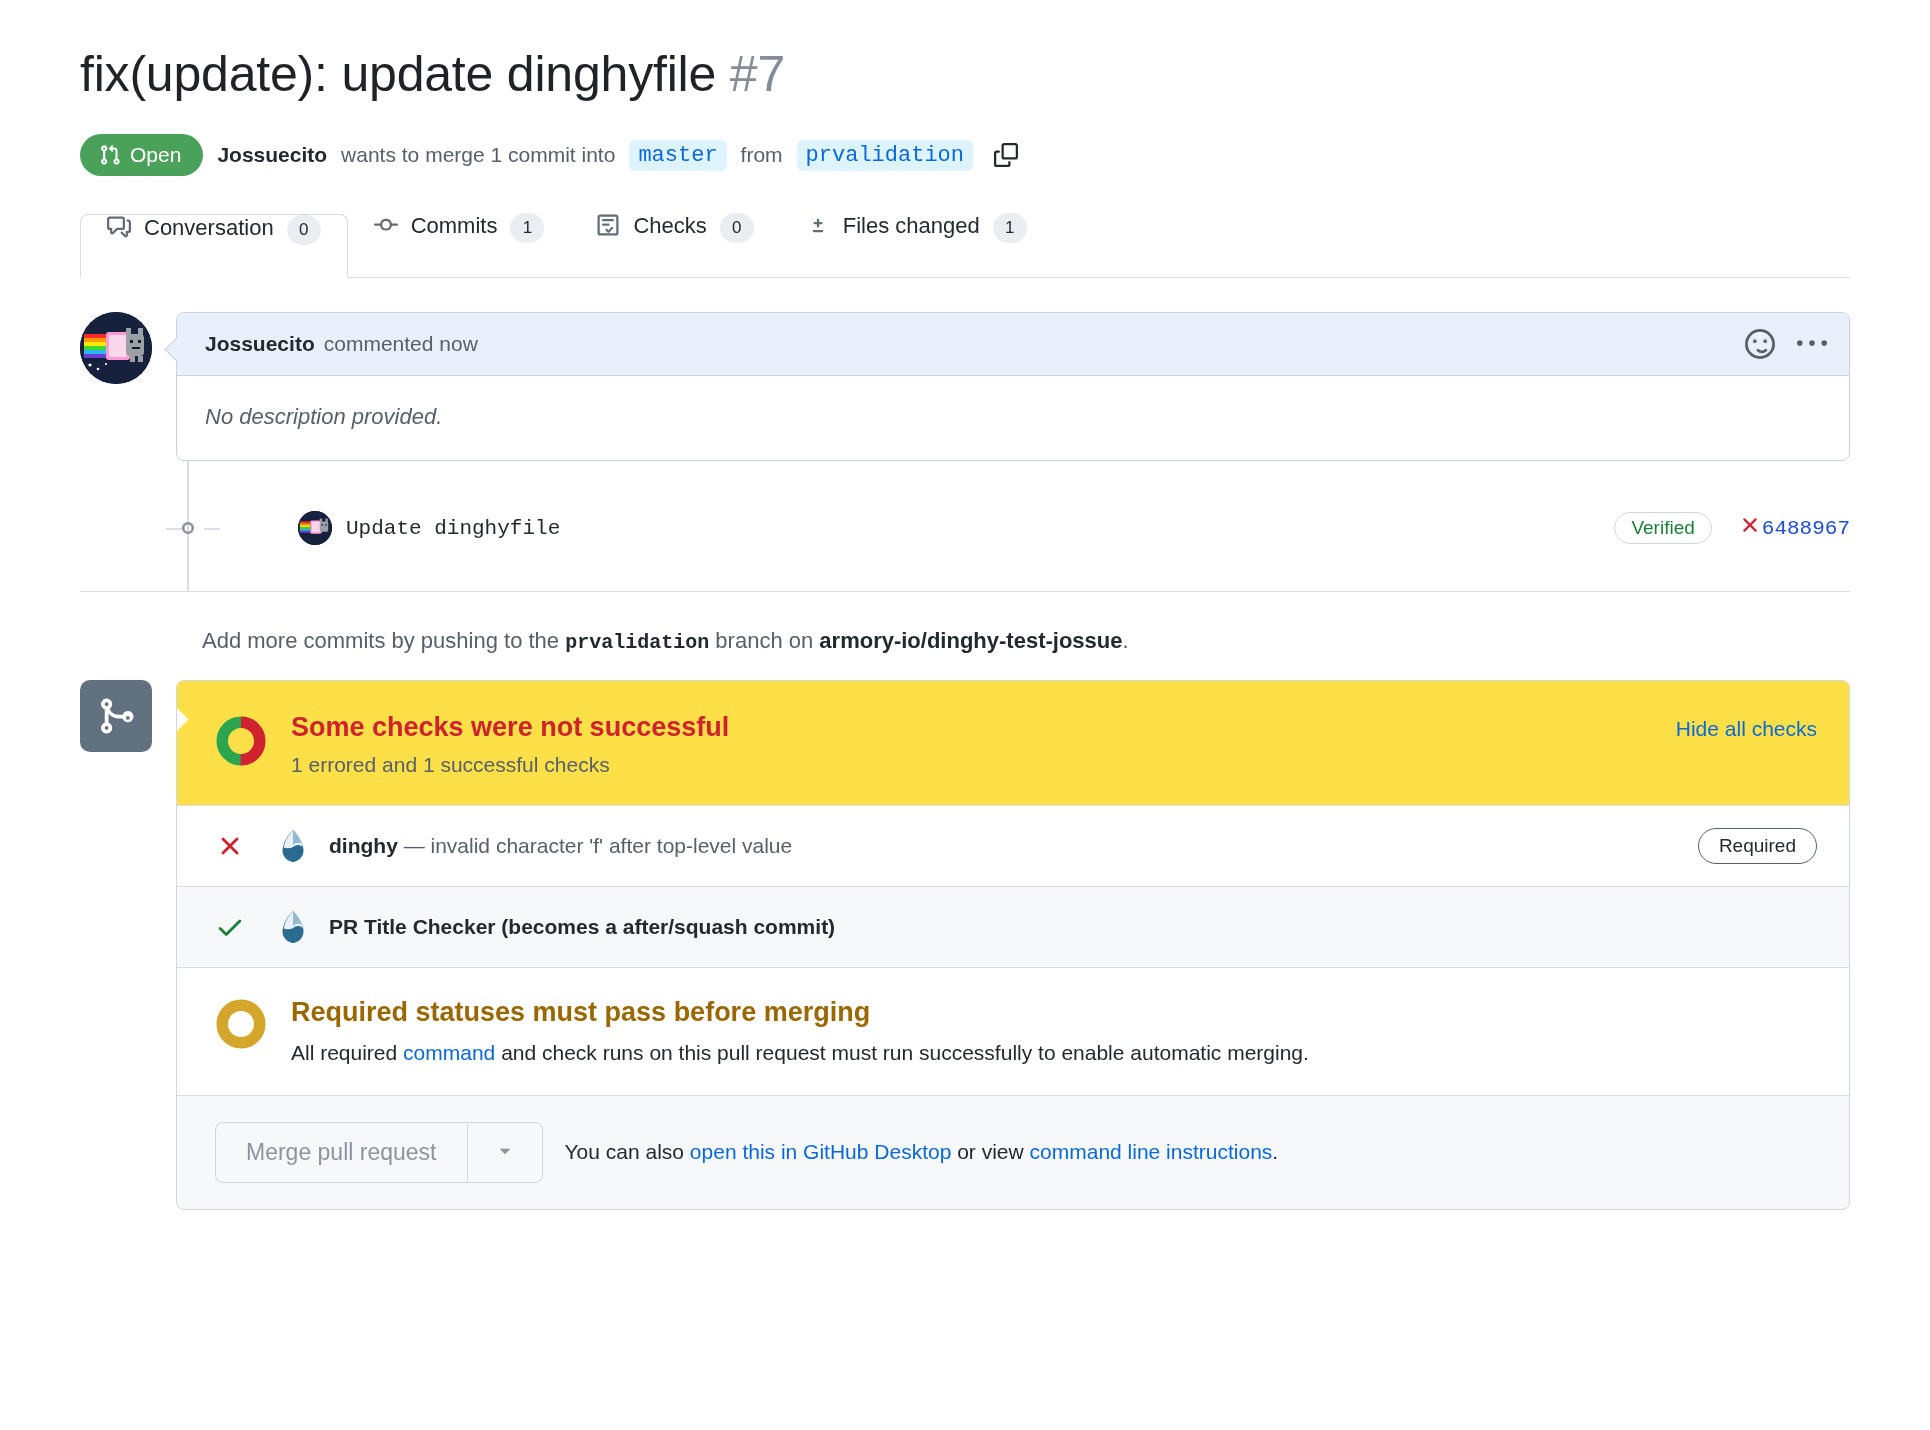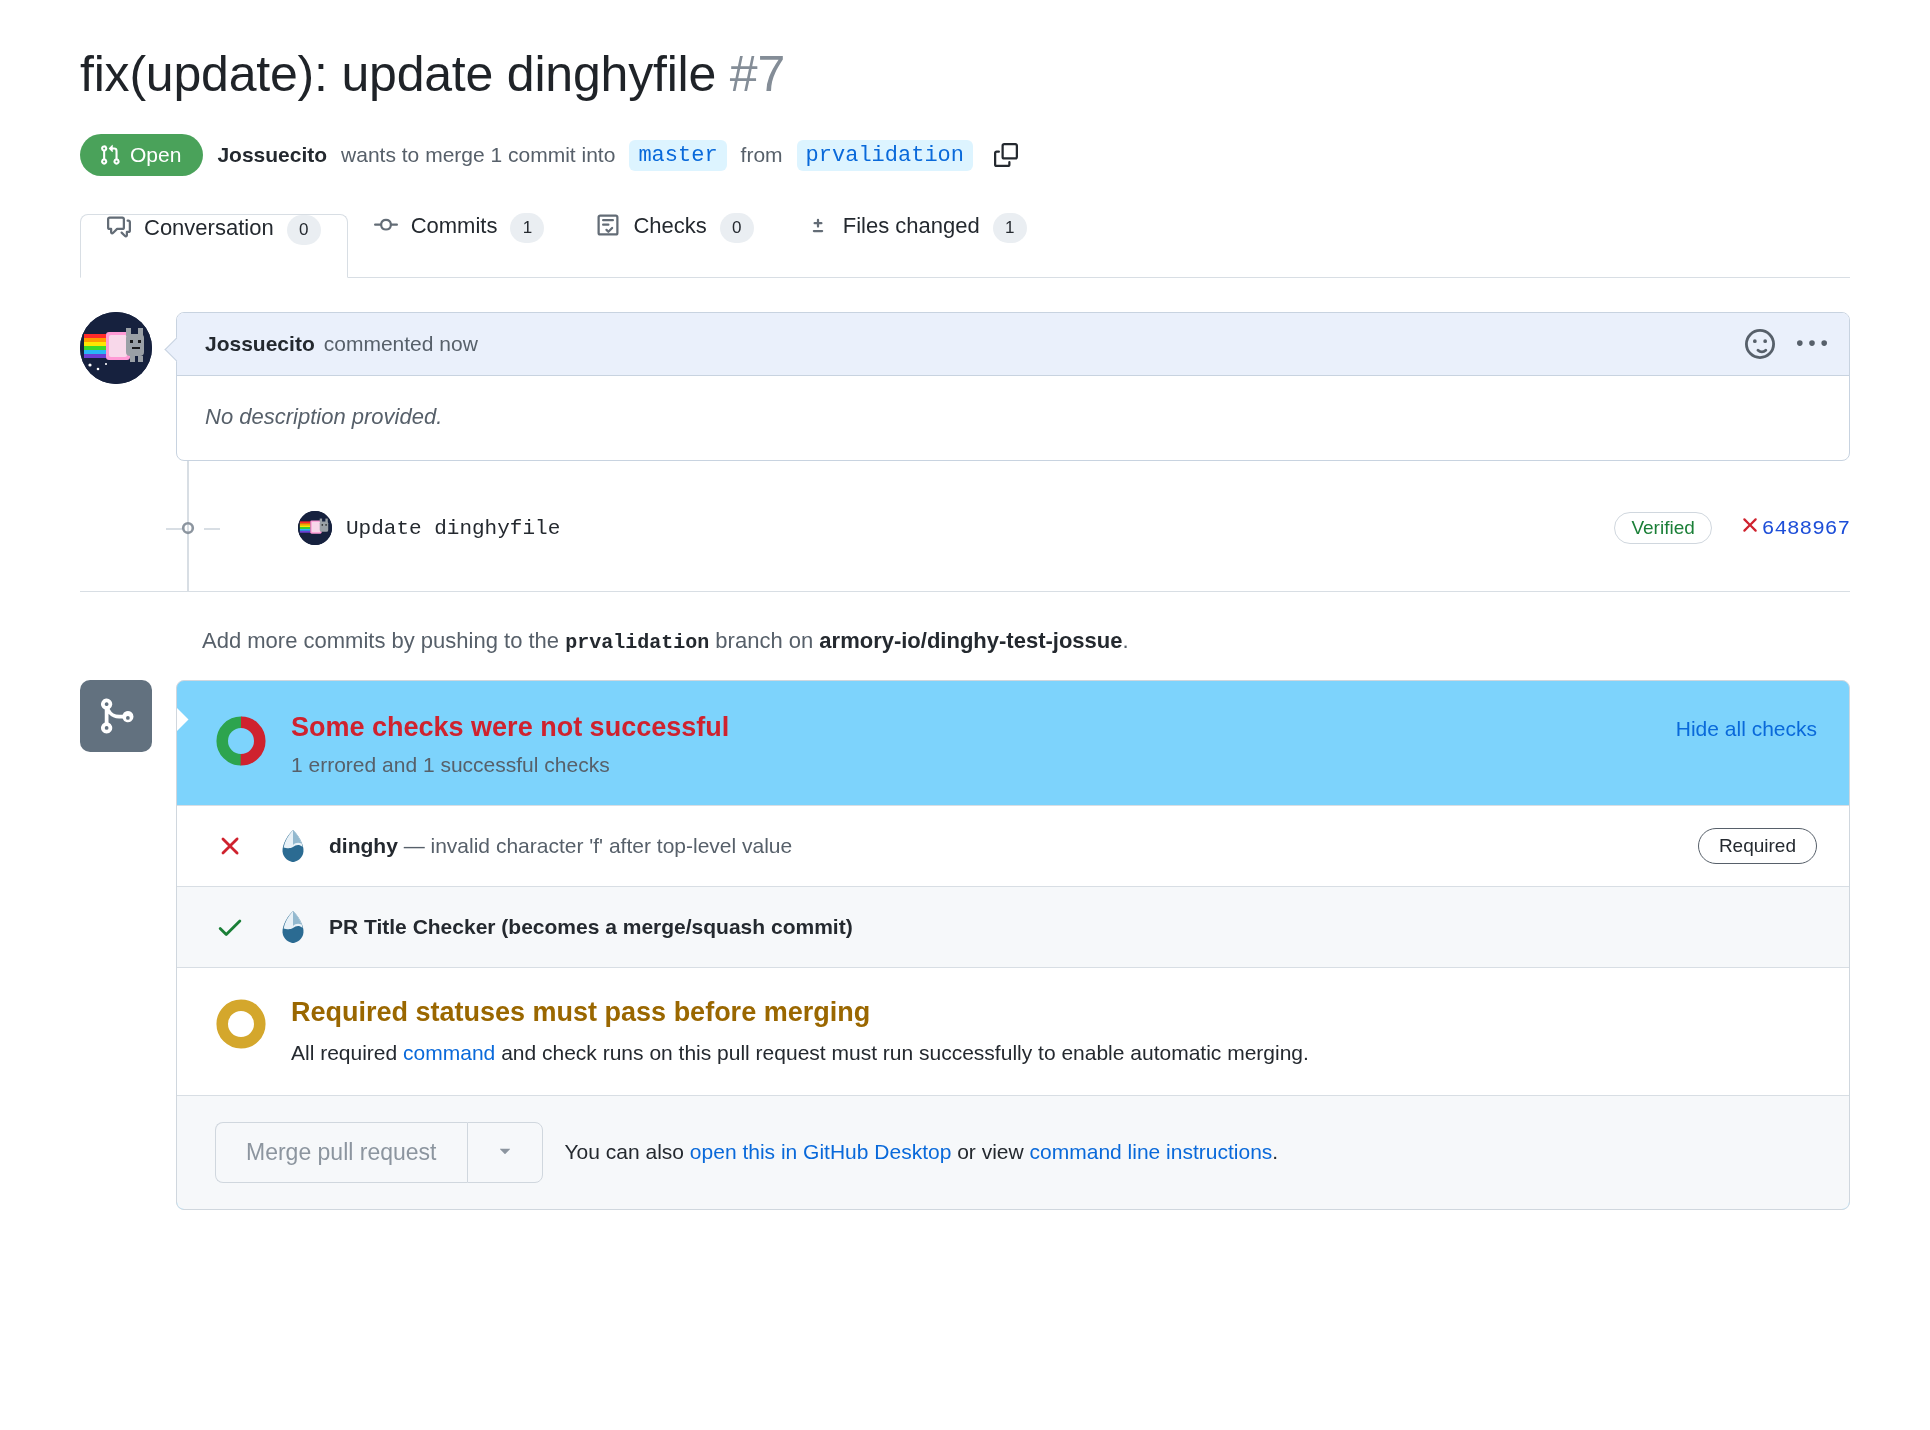--- a/index.html
+++ b/index.html
@@ -221,21 +221,21 @@
   
   .merge-wrap { display:flex; align-items:flex-start; margin-top: 26px; position:relative; }
   .merge-avatar {
     width:72px; height:72px; border-radius:10px;
     background:#62717f; display:flex; align-items:center; justify-content:center;
     flex:0 0 72px;
   }
   .merge-box {
     margin-left:24px; flex:1;
     border:1px solid #d0d7de; border-radius:8px;
-    background:#7dd3fc; position:relative; overflow:hidden;
+    background:#fde047; position:relative; overflow:hidden;
   }
   .merge-box::before {
     content:"";
     position:absolute;
     left:-9px; top:30px;
     width:16px; height:16px;
     background:#fff;
     border-left:1px solid #d0d7de;
     border-bottom:1px solid #d0d7de;
     transform: rotate(45deg);
@@ -535,21 +535,21 @@
             </svg>
         </span>
         <span class="check-appicon">
           <svg width="36" height="36" viewBox="0 0 36 36">
             <path d="M18 2 C26 10 30 20 28 26 C26 32 20 34 18 34 C16 34 10 32 8 26 C6 20 10 10 18 2 Z" fill="#2b6b92"></path>
             <path d="M18 2 C24 8 27 14 27.5 19 C24 16 21 17 18 19 C15 21 11 20 8.6 19.4 C9.6 13.8 13 7.4 18 2 Z" fill="#e8f1f7"></path>
             <path d="M18 2 C22 6 25 11 26.5 15.5 C23 14 20 15 18 17 Z" fill="#93b9cf"></path>
           </svg>
         </span>
         <span class="check-text">
-          <b>PR Title Checker (becomes a merge/squash commit)</b>
+          <b>PR Title Checker (becomes a after/squash commit)</b>
         </span>
       </div>
 
       <div class="required-section">
         <span class="ring">
           <svg width="52" height="52" viewBox="0 0 36 36">
             <circle cx="18" cy="18" r="13" fill="none" stroke="#d4a72c" stroke-width="8"></circle>
           </svg>
         </span>
         <div>

